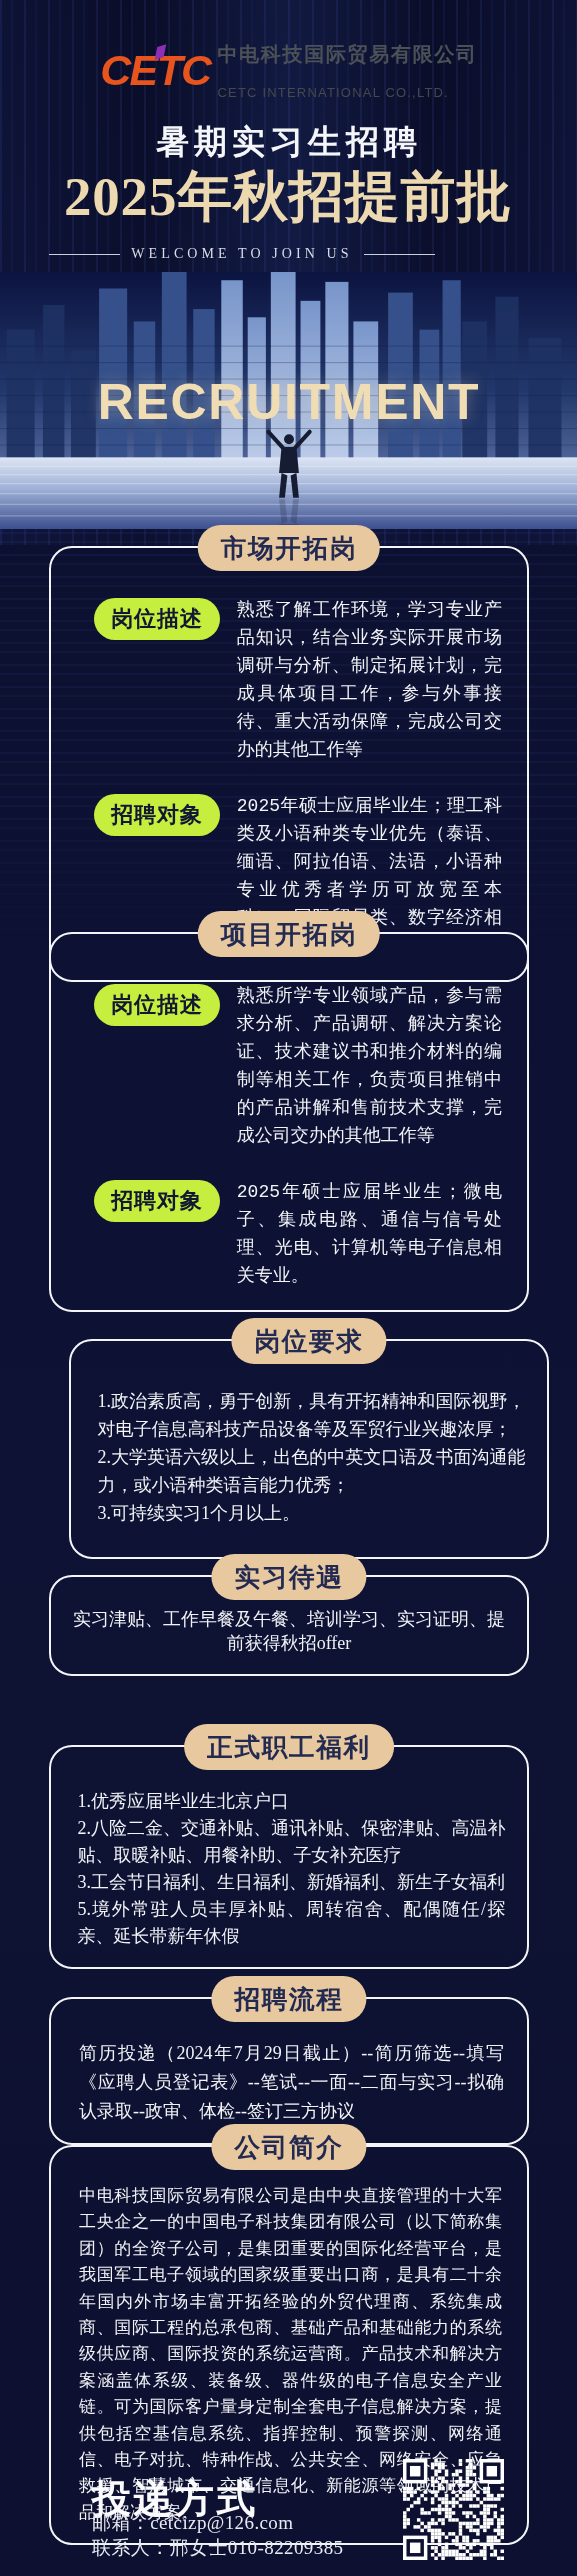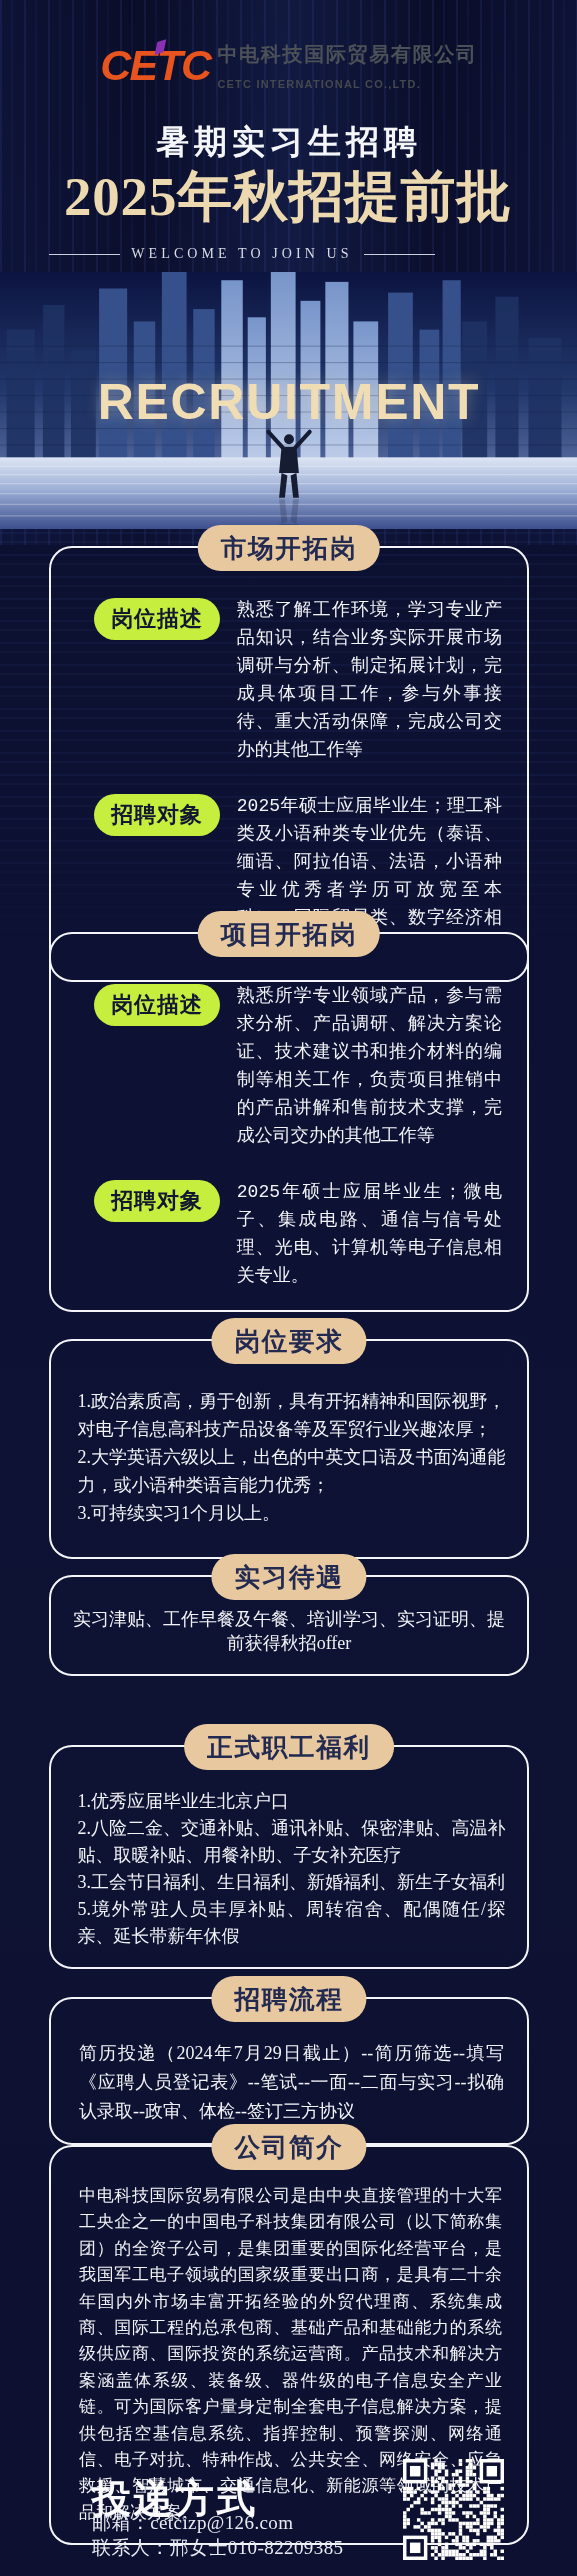--- a/index.html
+++ b/index.html
@@ -14,21 +14,21 @@
   .speedlines{position:absolute;left:0;top:510px;width:578px;height:462px;pointer-events:none;opacity:.5;
     background:repeating-linear-gradient(180deg,rgba(70,100,190,.18) 0 2.5px,rgba(0,0,0,0) 2.5px 9px,rgba(120,150,220,.10) 9px 10.7px,rgba(0,0,0,0) 10.7px 22px);
     -webkit-mask-image:linear-gradient(180deg,#000 60%,transparent 100%);mask-image:linear-gradient(180deg,#000 60%,transparent 100%);}
   
   .logo-row{position:absolute;top:41px;left:0;width:578px;display:flex;justify-content:center;align-items:center;gap:7px;}
   .logo-mark{position:relative;font-family:"Liberation Sans",sans-serif;font-style:italic;font-weight:900;
     font-size:43px;line-height:1;color:#e8541e;letter-spacing:-1.7px;}
   .logo-diamond{position:absolute;top:-3.3px;left:56px;width:9px;height:11.6px;background:#8b2fb4;transform:skewY(-18deg) skewX(-12deg);}
   .logo-names{text-align:left;font-family:"Liberation Sans",sans-serif;}
   .logo-cn{font-size:20px;font-weight:700;color:#4b5156;letter-spacing:1.7px;}
-  .logo-en{font-size:11px;font-weight:700;color:#45494e;letter-spacing:1.2px;margin-top:10px;}
+  .logo-en{font-size:13px;font-weight:400;color:#45494e;letter-spacing:1.2px;margin-top:17px;}
   .subtitle{position:absolute;top:120px;left:0;width:578px;text-align:center;font-size:33px;font-weight:700;color:#f5f6fa;letter-spacing:5px;}
   .main-title{position:absolute;top:160px;left:0;width:576px;text-align:center;font-size:55px;font-weight:900;color:#ecd9af;letter-spacing:0.8px;}
   .tagline{position:absolute;top:246px;left:0;width:484px;display:flex;justify-content:center;align-items:center;gap:11.6px;
     color:#d8dde8;font-size:14px;letter-spacing:4.1px;}
   .tagline .rule{width:71px;height:0.8px;background:#c8cfdd;}
   
   .skyline{position:absolute;top:272px;left:0;width:578px;height:257px;}
   .hero-word{position:absolute;top:373px;left:0;width:578px;text-align:center;
     font-family:"Liberation Sans",sans-serif;font-weight:900;font-size:50px;letter-spacing:1.7px;color:#f0ddb4;
     text-shadow:0 0 15px rgba(240,221,180,.35);}
@@ -186,21 +186,21 @@
         <span class="tag-pill">岗位描述</span>
         <span class="row-text">熟悉所学专业领域产品，参与需求分析、产品调研、解决方案论证、技术建议书和推介材料的编制等相关工作，负责项目推销中的产品讲解和售前技术支撑，完成公司交办的其他工作等</span>
       </div>
       <div class="row">
         <span class="tag-pill">招聘对象</span>
         <span class="row-text">2025年硕士应届毕业生；微电子、集成电路、通信与信号处理、光电、计算机等电子信息相关专业。</span>
       </div>
     </div>
   </div>
 
-  <div class="card" style="top:1339px;min-height:220px;">
+  <div class="card" style="top:1339px;min-height:220px;margin-left:20px;">
     <div class="card-pill">岗位要求</div>
     <div class="req-lines">
       <div>1.政治素质高，勇于创新，具有开拓精神和国际视野，对电子信息高科技产品设备等及军贸行业兴趣浓厚；</div>
       <div>2.大学英语六级以上，出色的中英文口语及书面沟通能力，或小语种类语言能力优秀；</div>
       <div>3.可持续实习1个月以上。</div>
     </div>
   </div>
 
   <div class="card" style="top:1575px;height:101px;">
     <div class="card-pill">实习待遇</div>

